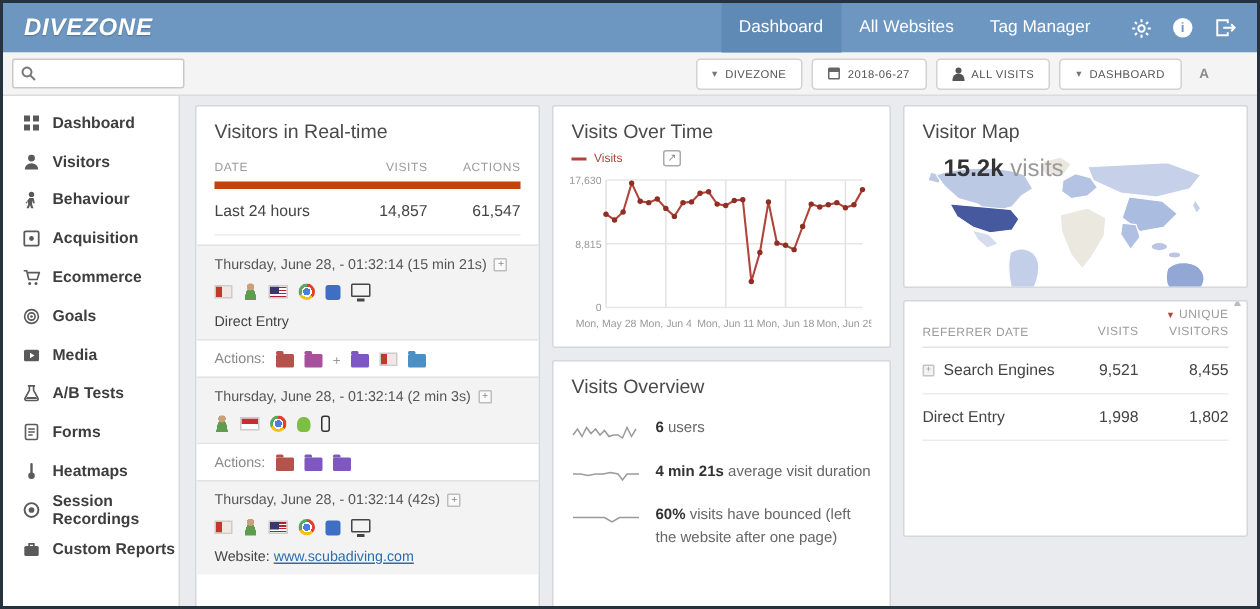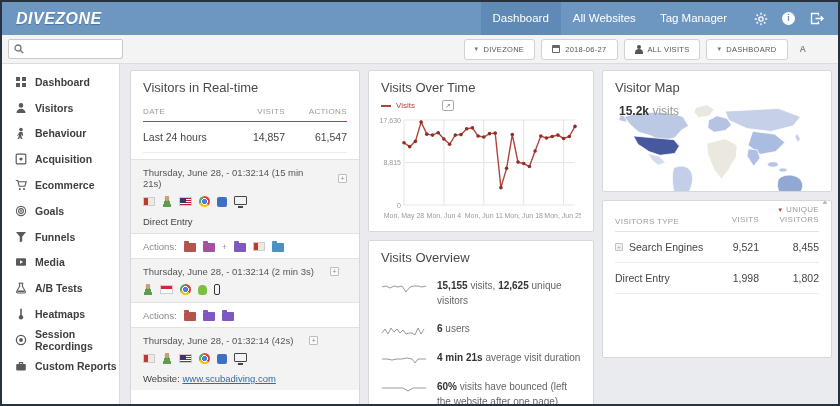--- a/index.html
+++ b/index.html
@@ -34,26 +34,26 @@
   .sitem{display:flex;align-items:center;gap:8px;height:25.8px;padding-left:13px;font-size:10.5px;font-weight:bold;color:#3e3e3e;cursor:pointer}
   .sitem svg{flex:none}
   .content{flex:1;display:grid;grid-template-columns:230px 226px 230px;gap:8px;padding:6px 4px 0 10px;align-content:start;overflow:hidden}
   .col{display:flex;flex-direction:column;gap:8px;min-height:0}
   .widget{background:#fff;border:1px solid #d5d7da;border-radius:2px;overflow:hidden}
   .wtitle{font-size:13px;color:#4a4a4a;padding:9px 12px 7px}
 
   
   .rt-table{padding:0 12px}
   .rt-head,.rt-row{display:grid;grid-template-columns:1fr 58px 62px;align-items:center}
-  .rt-head{font-size:8px;color:#9b9b9b;letter-spacing:.4px;border-bottom:1px solid #c2410c;padding:5px 0}
+  .rt-head{font-size:8px;color:#9b9b9b;letter-spacing:.4px;border-bottom:5px solid #c2410c;padding:5px 0}
   .rt-head .num,.rt-row .num{text-align:right}
   .rt-row{font-size:10.5px;color:#444;border-bottom:1px solid #ececec;padding:9px 0}
   .entry{background:#f3f3f3;border-top:1px solid #e2e2e2;padding:7px 12px 6px}
   .entry.white{background:#fff}
-  .etime{font-size:9.5px;color:#555;display:flex;align-items:center;gap:16px}
+  .etime{font-size:9.5px;color:#555;display:flex;align-items:center;gap:5px}
   .plusbox{width:9px;height:9px;border:1px solid #bdbdbd;background:#fafafa;border-radius:1px;font-size:7px;line-height:7px;color:#888;text-align:center;cursor:pointer}
   .icons-row{display:flex;align-items:center;gap:7px;margin-top:6px;height:13px}
   .eref{font-size:9.5px;color:#444;margin-top:8px}
   .actions-row{display:flex;align-items:center;gap:7px;font-size:9.5px;color:#8a8a8a}
   .sepchar{color:#999;font-size:9px}
   .weblink{color:#2a6db0;text-decoration:underline;font-size:9.5px}
 
   
   .mi{display:inline-block;flex:none}
   .i-site{width:12px;height:9px;border:1px solid #ccc;background:linear-gradient(90deg,#c0392b 0 4px,#f2e7e2 4px)}
@@ -78,21 +78,21 @@
   .chartwrap{padding:2px 8px 4px}
 
   
   .stat{display:flex;align-items:flex-start;gap:10px;padding:7px 12px;font-size:10px;color:#666}
   .stat svg{flex:none;margin-top:2px}
   .stat .b{font-weight:bold;color:#333}
   .stat p{line-height:1.45}
 
   
   .mapwrap{position:relative;padding:0 10px}
-  .map-label{position:absolute;top:2px;left:16px;font-size:12px;color:#999;z-index:2}
+  .map-label{position:absolute;top:2px;left:26px;font-size:16px;color:#999;z-index:2}
   .map-label .b{font-weight:bold;color:#333}
   .map-footer{display:flex;align-items:center;padding:3px 10px 7px;gap:5px}
   .countries-chip{font-size:8.5px;color:#5a7fb5;background:#dce7f5;padding:1px 5px;border-radius:2px;cursor:pointer}
   .globe{width:11px;height:11px;border-radius:50%;background:#333;position:relative;cursor:pointer}
   .globe::before{content:"";position:absolute;inset:2px;border:1px solid #fff;border-radius:50%}
   .mapsel{margin-left:auto;display:flex;gap:6px}
   .selbox{height:18px;border:1px solid #ccc;border-radius:2px;background:#fff;font-size:8px;color:#555;display:inline-flex;align-items:center;justify-content:space-between;padding:0 5px;cursor:pointer}
   .selbox .caret{font-size:6px}
   .sel-region{width:88px}.sel-metric{width:70px}
 
@@ -213,38 +213,39 @@
       <div class="sitem">
           <svg width="12" height="12" viewBox="0 0 12 12">
             <circle cx="6" cy="6" r="4.6" fill="none" stroke="#5a5a5a" stroke-width="1.1"></circle>
             <circle cx="6" cy="6" r="2.4" fill="none" stroke="#5a5a5a" stroke-width="1.1"></circle>
             <circle cx="6" cy="6" r="0.9" fill="#5a5a5a"></circle>
           </svg>
           <span>Goals</span>
         </div>
       <div class="sitem">
           <svg width="12" height="12" viewBox="0 0 12 12">
-            <path d="M1 1h10L7.2 5.8v4.4L4.8 11.4V5.8z" fill="#5a5a5a"></path>
-          </svg>
-          <span>Funnels</span>
-        </div>
-      <div class="sitem">
-          <svg width="12" height="12" viewBox="0 0 12 12">
             <rect x="1" y="2.2" width="10" height="7.6" rx="1" fill="#5a5a5a"></rect>
             <path d="M5 4.2l3 1.8-3 1.8z" fill="#fff"></path>
           </svg>
           <span>Media</span>
         </div>
       <div class="sitem">
           <svg width="12" height="12" viewBox="0 0 12 12">
             <path d="M4.6 1.2v3L1.7 9.5a1 1 0 0 0 .9 1.5h6.8a1 1 0 0 0 .9-1.5l-2.9-5.3v-3" fill="none" stroke="#5a5a5a" stroke-width="1.1"></path>
             <path d="M3.6 1.2h4.8" stroke="#5a5a5a" stroke-width="1.1"></path>
             <path d="M3 8.6h6l.8 1.4H2.2z" fill="#5a5a5a"></path>
           </svg>
           <span>A/B Tests</span>
+        </div>
+      <div class="sitem">
+          <svg width="12" height="12" viewBox="0 0 12 12">
+            <rect x="2" y="1" width="8" height="10" rx="1" fill="none" stroke="#5a5a5a" stroke-width="1.1"></rect>
+            <path d="M3.8 4h4.4M3.8 6h4.4M3.8 8h3" stroke="#5a5a5a" stroke-width="1"></path>
+          </svg>
+          <span>Forms</span>
         </div>
       <div class="sitem">
           <svg width="12" height="12" viewBox="0 0 12 12">
             <path d="M6 1.4v6" stroke="#5a5a5a" stroke-width="1.6" stroke-linecap="round"></path>
             <circle cx="6" cy="9.2" r="2.2" fill="#5a5a5a"></circle>
           </svg>
           <span>Heatmaps</span>
         </div>
       <div class="sitem">
           <svg width="12" height="12" viewBox="0 0 12 12">
@@ -410,26 +411,20 @@
                 <circle cx="192.3" cy="23.53715258082813" r="1.8" fill="#8f2e25"></circle>
                 <circle cx="198" cy="13.412365286443563" r="1.8" fill="#8f2e25"></circle>
               </svg>
           </div>
         </div>
 
         <div class="widget" style="height:166px">
           <div class="wtitle">Visits Overview</div>
           <div class="stat">
             <svg width="46" height="13" viewBox="0 0 46 13">
-                <polyline points="1,6 5,5 9,7 13,5 17,6 21,5 25,11 29,6 33,5 37,5 41,6 45,5" fill="none" stroke="#9a9a9a" stroke-width="1"></polyline>
-              </svg>
-            <p><span class="b">15,155</span> <span>visits,</span> <span class="b">12,625</span> <span>unique visitors</span></p>
-          </div>
-          <div class="stat">
-            <svg width="46" height="13" viewBox="0 0 46 13">
                 <polyline points="1,9 4,5 7,10 10,4 13,8 16,5 19,9 22,6 25,10 28,9 31,9 34,11 37,4 40,10 43,5" fill="none" stroke="#9a9a9a" stroke-width="1"></polyline>
               </svg>
             <p><span class="b">6</span> <span>users</span></p>
           </div>
           <div class="stat">
             <svg width="46" height="13" viewBox="0 0 46 13">
                 <polyline points="1,6 6,6 11,7 16,6 21,6 26,5 31,6 34,10 37,6 42,6 45,6" fill="none" stroke="#9a9a9a" stroke-width="1"></polyline>
               </svg>
             <p><span class="b">4 min 21s</span> <span>average visit duration</span></p>
           </div>
@@ -488,21 +483,21 @@
                   <span class="caret">▾</span>
                 </div>
             </div>
           </div>
         </div>
 
         <div class="widget" style="height:158px">
           <div class="ref-table">
             <span class="ref-scroll">▲</span>
             <div class="ref-head">
-              <span>VISITORS TYPE</span>
+              <span>REFERRER DATE</span>
               <span class="num">VISITS</span>
               <span class="num"><span class="sort-glyph">▼</span> <span>UNIQUE VISITORS</span></span>
             </div>
             <div class="ref-row">
               <span class="ref-label">
                   <span class="expander">+</span>
                   <span>Search Engines</span>
                 </span>
               <span class="num">9,521</span>
               <span class="num">8,455</span>

